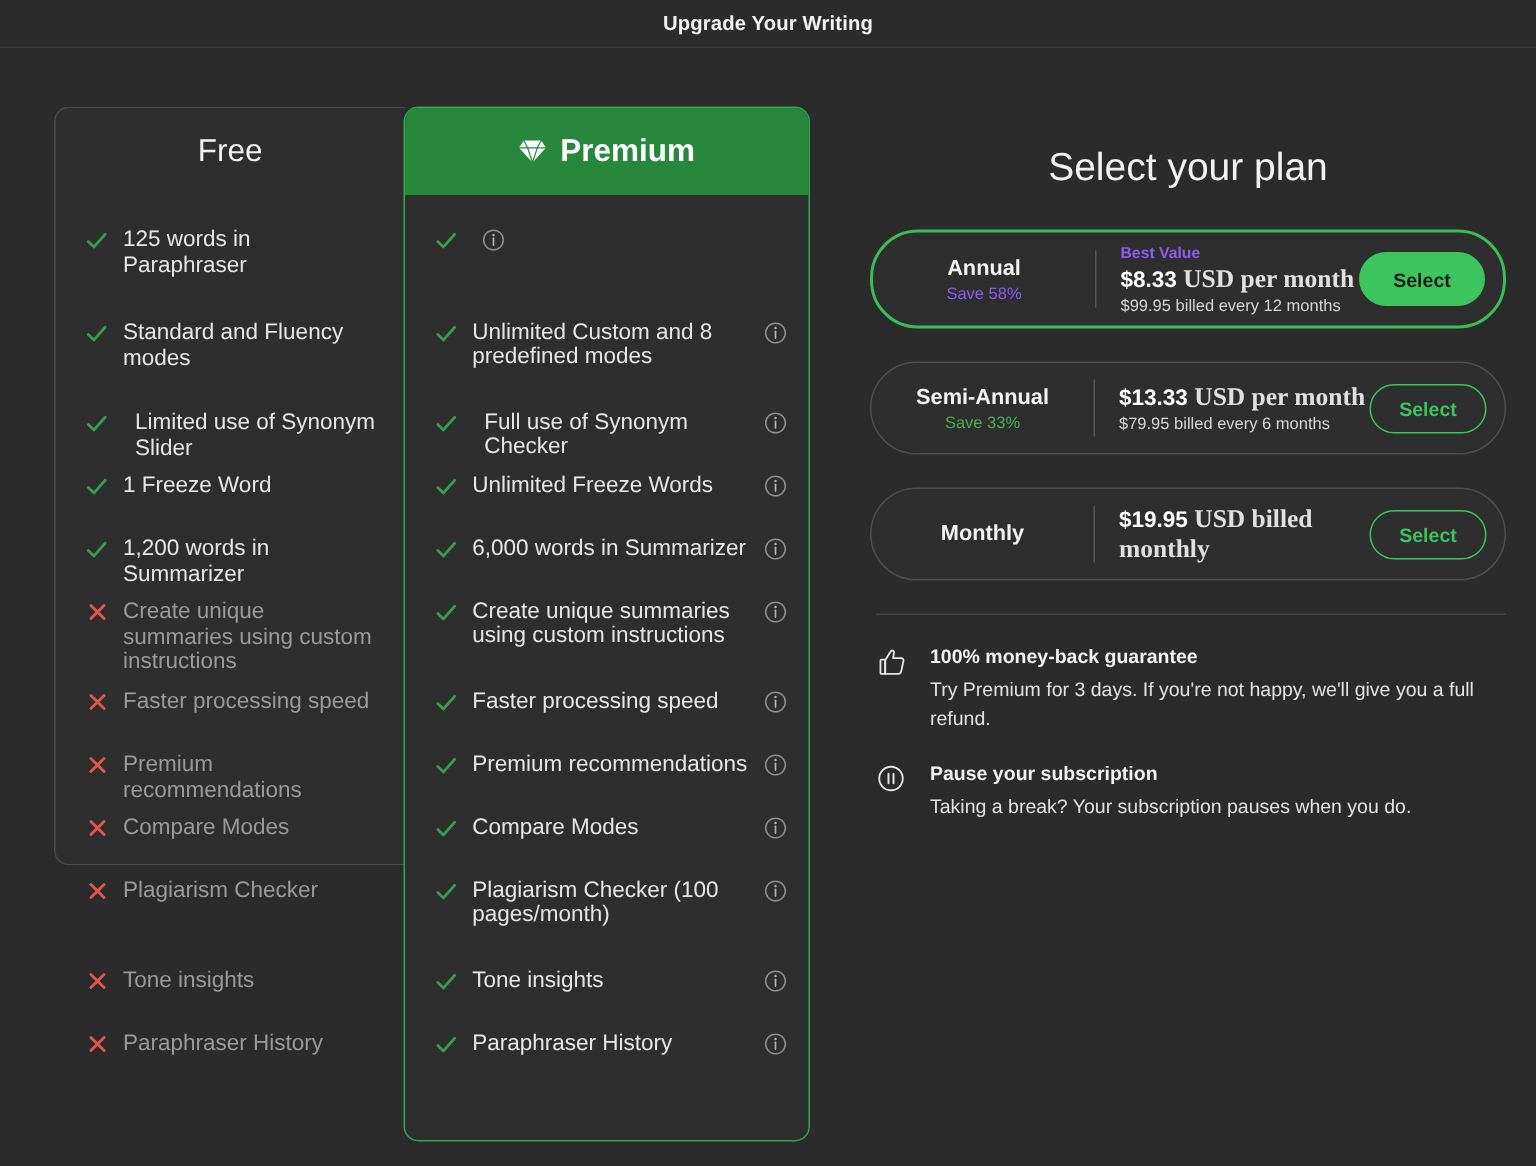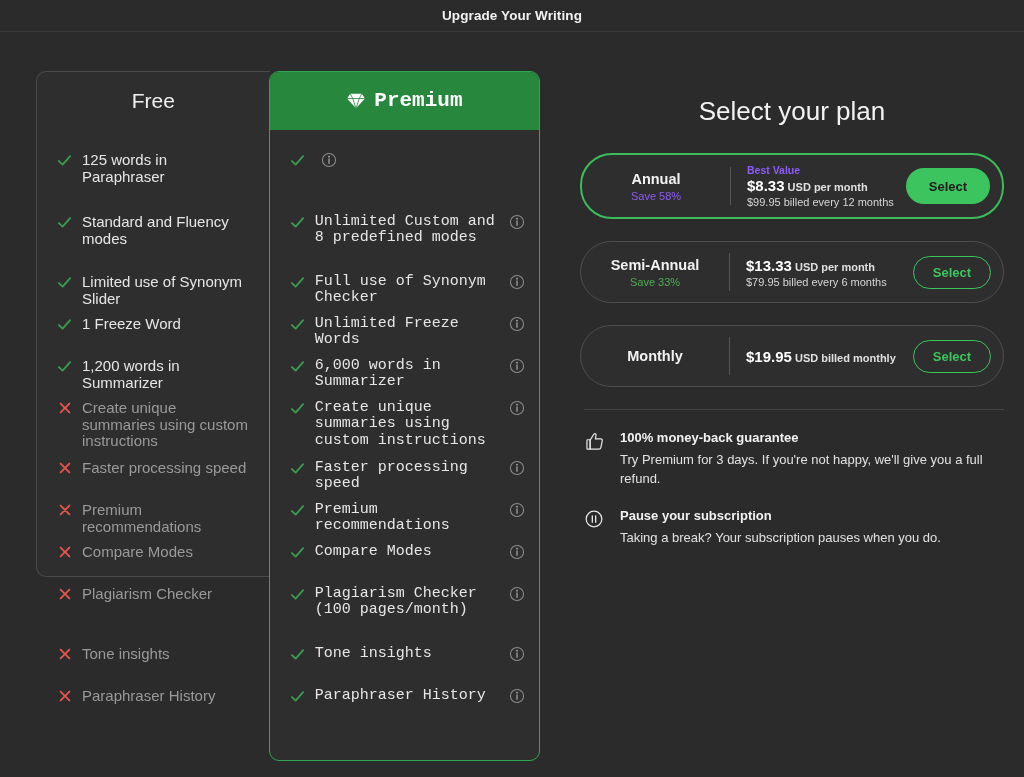--- a/index.html
+++ b/index.html
@@ -57,21 +57,20 @@
   .card-premium {
     width: 283px;
     border: 1.5px solid #2fa84f;
     border-radius: 10px;
     height: 690px;
     margin-left: -1px;
     position: relative;
     z-index: 3;
     overflow: hidden;
     background: #2e2e2e;
-    font-family: Liberation Mono, monospace;
   }
 
   .card-head {
     height: 58px;
     display: flex; align-items: center; justify-content: center;
     gap: 8px;
   }
   .card-head.free-head { color: #f0f0f0; font-size: 21px; }
   .card-head.premium-head {
     background: #26873d;
@@ -106,21 +105,21 @@
   .feature.off .txt { color: #9a9a9a; }
   .feature .info {
     flex: 0 0 16px;
     width: 16px; height: 16px;
     margin-left: 6px; margin-top: 0px;
   }
 
   
   .feature.f0 { margin-top: 0px;  min-height: 62px; }
   .feature.f1 { min-height: 60px; }
-  .feature.f2 { min-height: 42px; }
+  .feature.f2 { min-height: 42px; gap: 8px; }
   .feature.f3 { min-height: 42px; }
   .feature.f4 { min-height: 42px; }
   .feature.f5 { min-height: 60px; }
   .feature.f6 { min-height: 42px; }
   .feature.f7 { min-height: 42px; }
   .feature.f8 { min-height: 42px; }
   .feature.f9 { min-height: 60px; }
   .feature.f10 { min-height: 42px; }
   .feature.f11 { min-height: 42px; }
 
@@ -153,21 +152,21 @@
   .plan-save.purple { color: #8b5cf6; }
   .plan-save.green  { color: #4caf50; }
 
   .plan-divider {
     width: 1px; height: 38px; background: #565656;
     margin-right: 16px;
   }
   .plan-mid { flex: 1; }
   .plan-badge { font-size: 10.5px; color: #8b5cf6; margin-bottom: 1px; font-weight: bold; }
   .plan-price { font-size: 15px; font-weight: bold; color: #ffffff; }
-  .plan-price .unit { font-size: 11px; font-weight: bold; color: #e0e0e0; }
+  .plan-price .unit { font-size: 17px; font-weight: bold; color: #e0e0e0; font-family: Liberation Serif, serif; }
   .plan-sub { font-size: 11px; color: #d6d6d6; margin-top: 2px; }
 
   .select-btn {
     width: 78px; height: 33px;
     border-radius: 18px;
     display: flex; align-items: center; justify-content: center;
     font-size: 13px; font-weight: bold;
     cursor: pointer;
     flex: 0 0 78px;
   }

